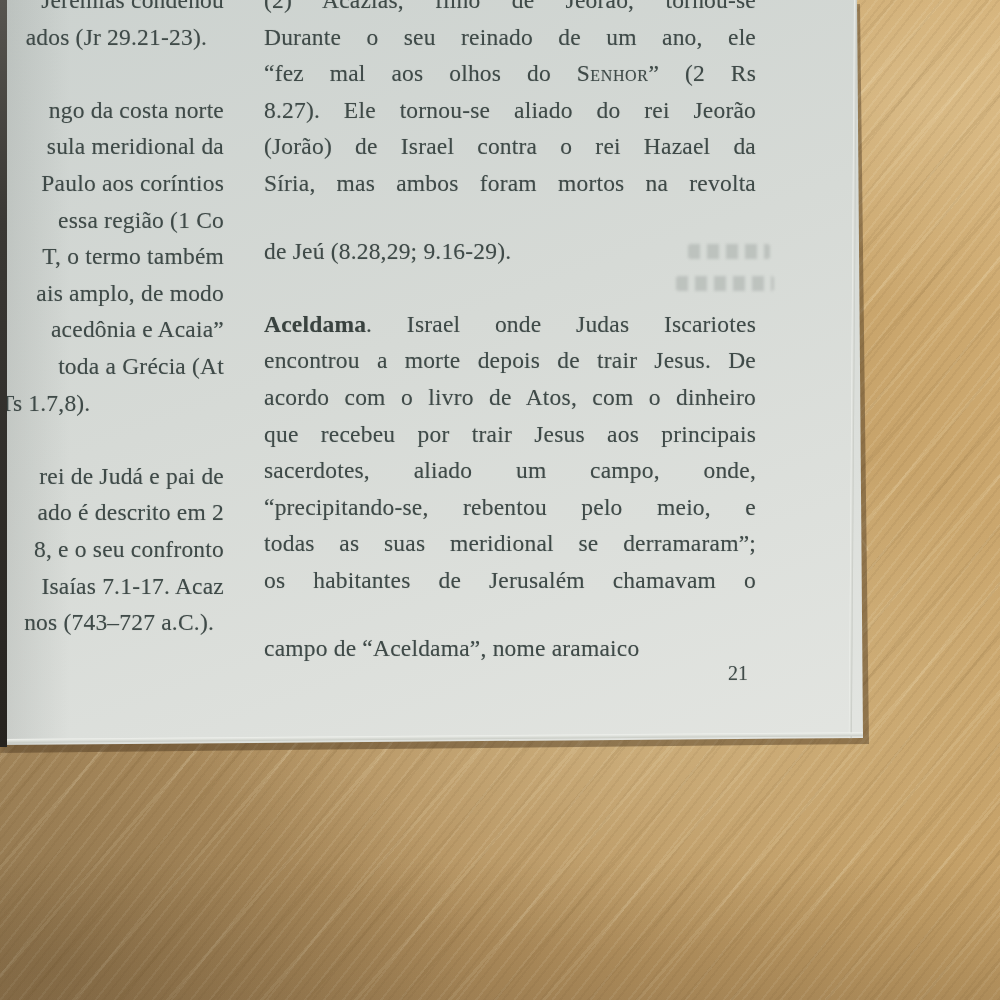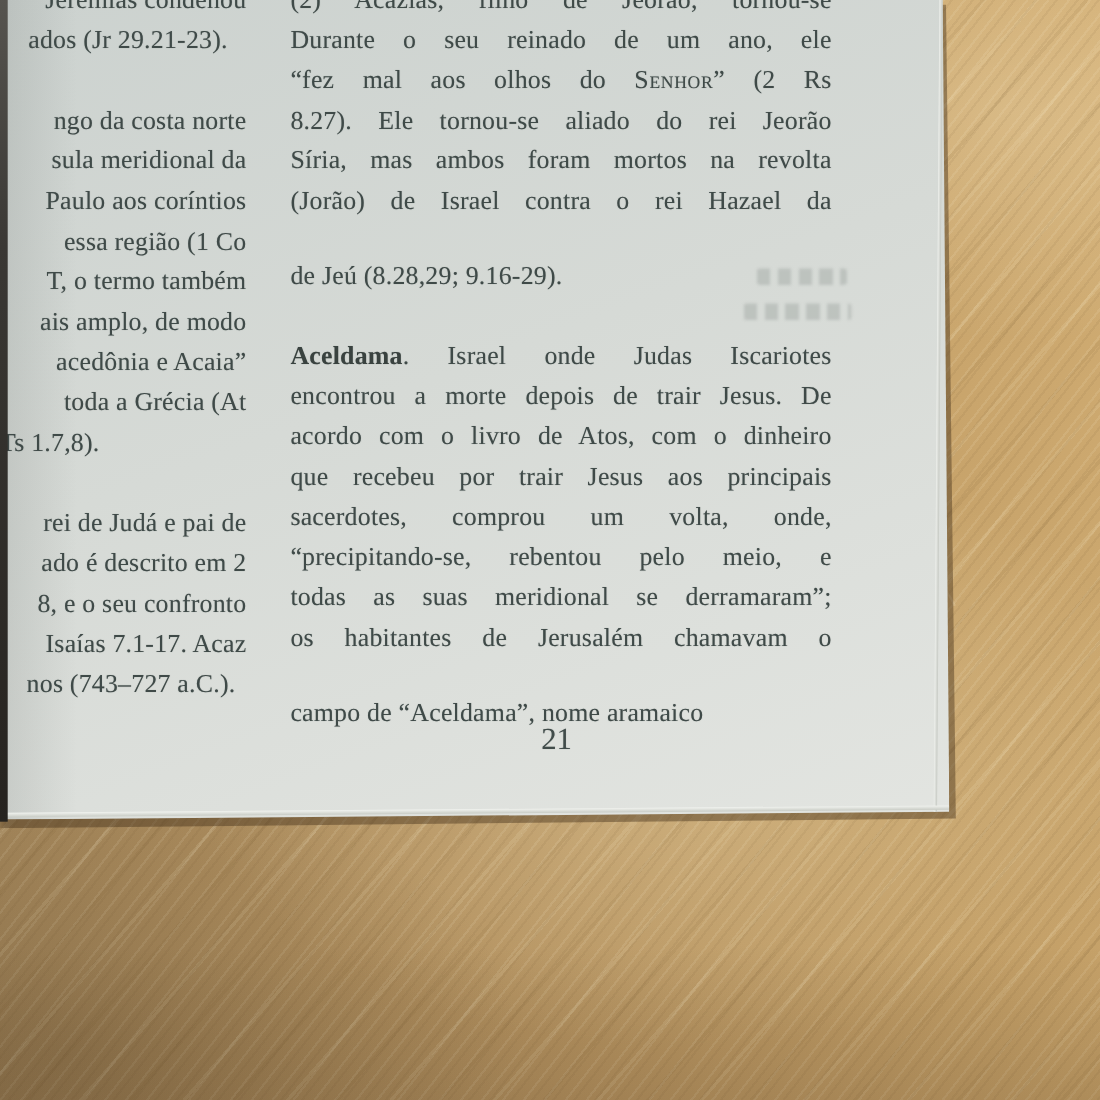--- a/index.html
+++ b/index.html
@@ -76,21 +76,21 @@
   .col-right .line{white-space:normal;overflow:hidden;}
   .jline{text-align:justify;text-align-last:justify;}
   .jline.last-left{text-align-last:left;margin-top:31px;}
   .flush-left{text-align:left;padding-left:170px;}
   .pr-lg{padding-right:17px;}
   .pr-sm{padding-right:10px;}
   .entry-word{font-weight:bold;color:#39423f;}
   .smallcaps{font-variant:small-caps;letter-spacing:0.6px;}
   .page-number{
     position:absolute;left:264px;top:655px;width:484px;
-    text-align:center;color:#414c4a;font-size:28px;line-height:36px;
+    text-align:right;color:#414c4a;font-size:20px;line-height:36px;
     text-shadow:0 0 1px rgba(63,74,72,0.35);
   }
   
   .bleed{
     position:absolute;height:15px;border-radius:3px;
     background:repeating-linear-gradient(90deg, rgba(100,110,105,0.22) 0 12px, rgba(100,110,105,0) 12px 19px);
     filter:blur(1.6px);
   }
   .bleed.b1{left:688px;top:244px;width:82px;}
   .bleed.b2{left:676px;top:276px;width:98px;}
@@ -132,29 +132,29 @@
       <div class="line">8, e o seu confronto</div>
       <div class="line">Isaías 7.1-17. Acaz</div>
       <div class="line pr-sm">nos (743–727 a.C.).</div>
     </div>
 
     <div class="col col-right">
       <div class="line jline">(2) Acazias, filho de Jeorão, tornou-se</div>
       <div class="line jline">Durante o seu reinado de um ano, ele</div>
       <div class="line jline"><span>“fez mal aos olhos do </span><span class="smallcaps">Senhor</span><span>” (2 Rs</span></div>
       <div class="line jline">8.27). Ele tornou-se aliado do rei Jeorão</div>
+      <div class="line jline">(Jorão) de Israel contra o rei Hazael da</div>
       <div class="line jline">Síria, mas ambos foram mortos na revolta</div>
-      <div class="line jline">(Jorão) de Israel contra o rei Hazael da</div>
       <div class="line jline last-left">de Jeú (8.28,29; 9.16-29).</div>
       <div class="line"></div>
       <div class="line jline"><span class="entry-word">Aceldama</span><span>. Israel onde Judas Iscariotes</span></div>
       <div class="line jline">encontrou a morte depois de trair Jesus. De</div>
       <div class="line jline">acordo com o livro de Atos, com o dinheiro</div>
       <div class="line jline">que recebeu por trair Jesus aos principais</div>
-      <div class="line jline">sacerdotes, comprou um volta, onde,</div>
+      <div class="line jline">sacerdotes, aliado um campo, onde,</div>
       <div class="line jline">“precipitando-se, rebentou pelo meio, e</div>
       <div class="line jline">todas as suas meridional se derramaram”;</div>
       <div class="line jline">os habitantes de Jerusalém chamavam o</div>
       <div class="line jline last-left">campo de “Aceldama”, nome aramaico</div>
     </div>
 
     <div class="page-number">21</div>
   </div>
 
   <div class="gutter-strip"></div>

